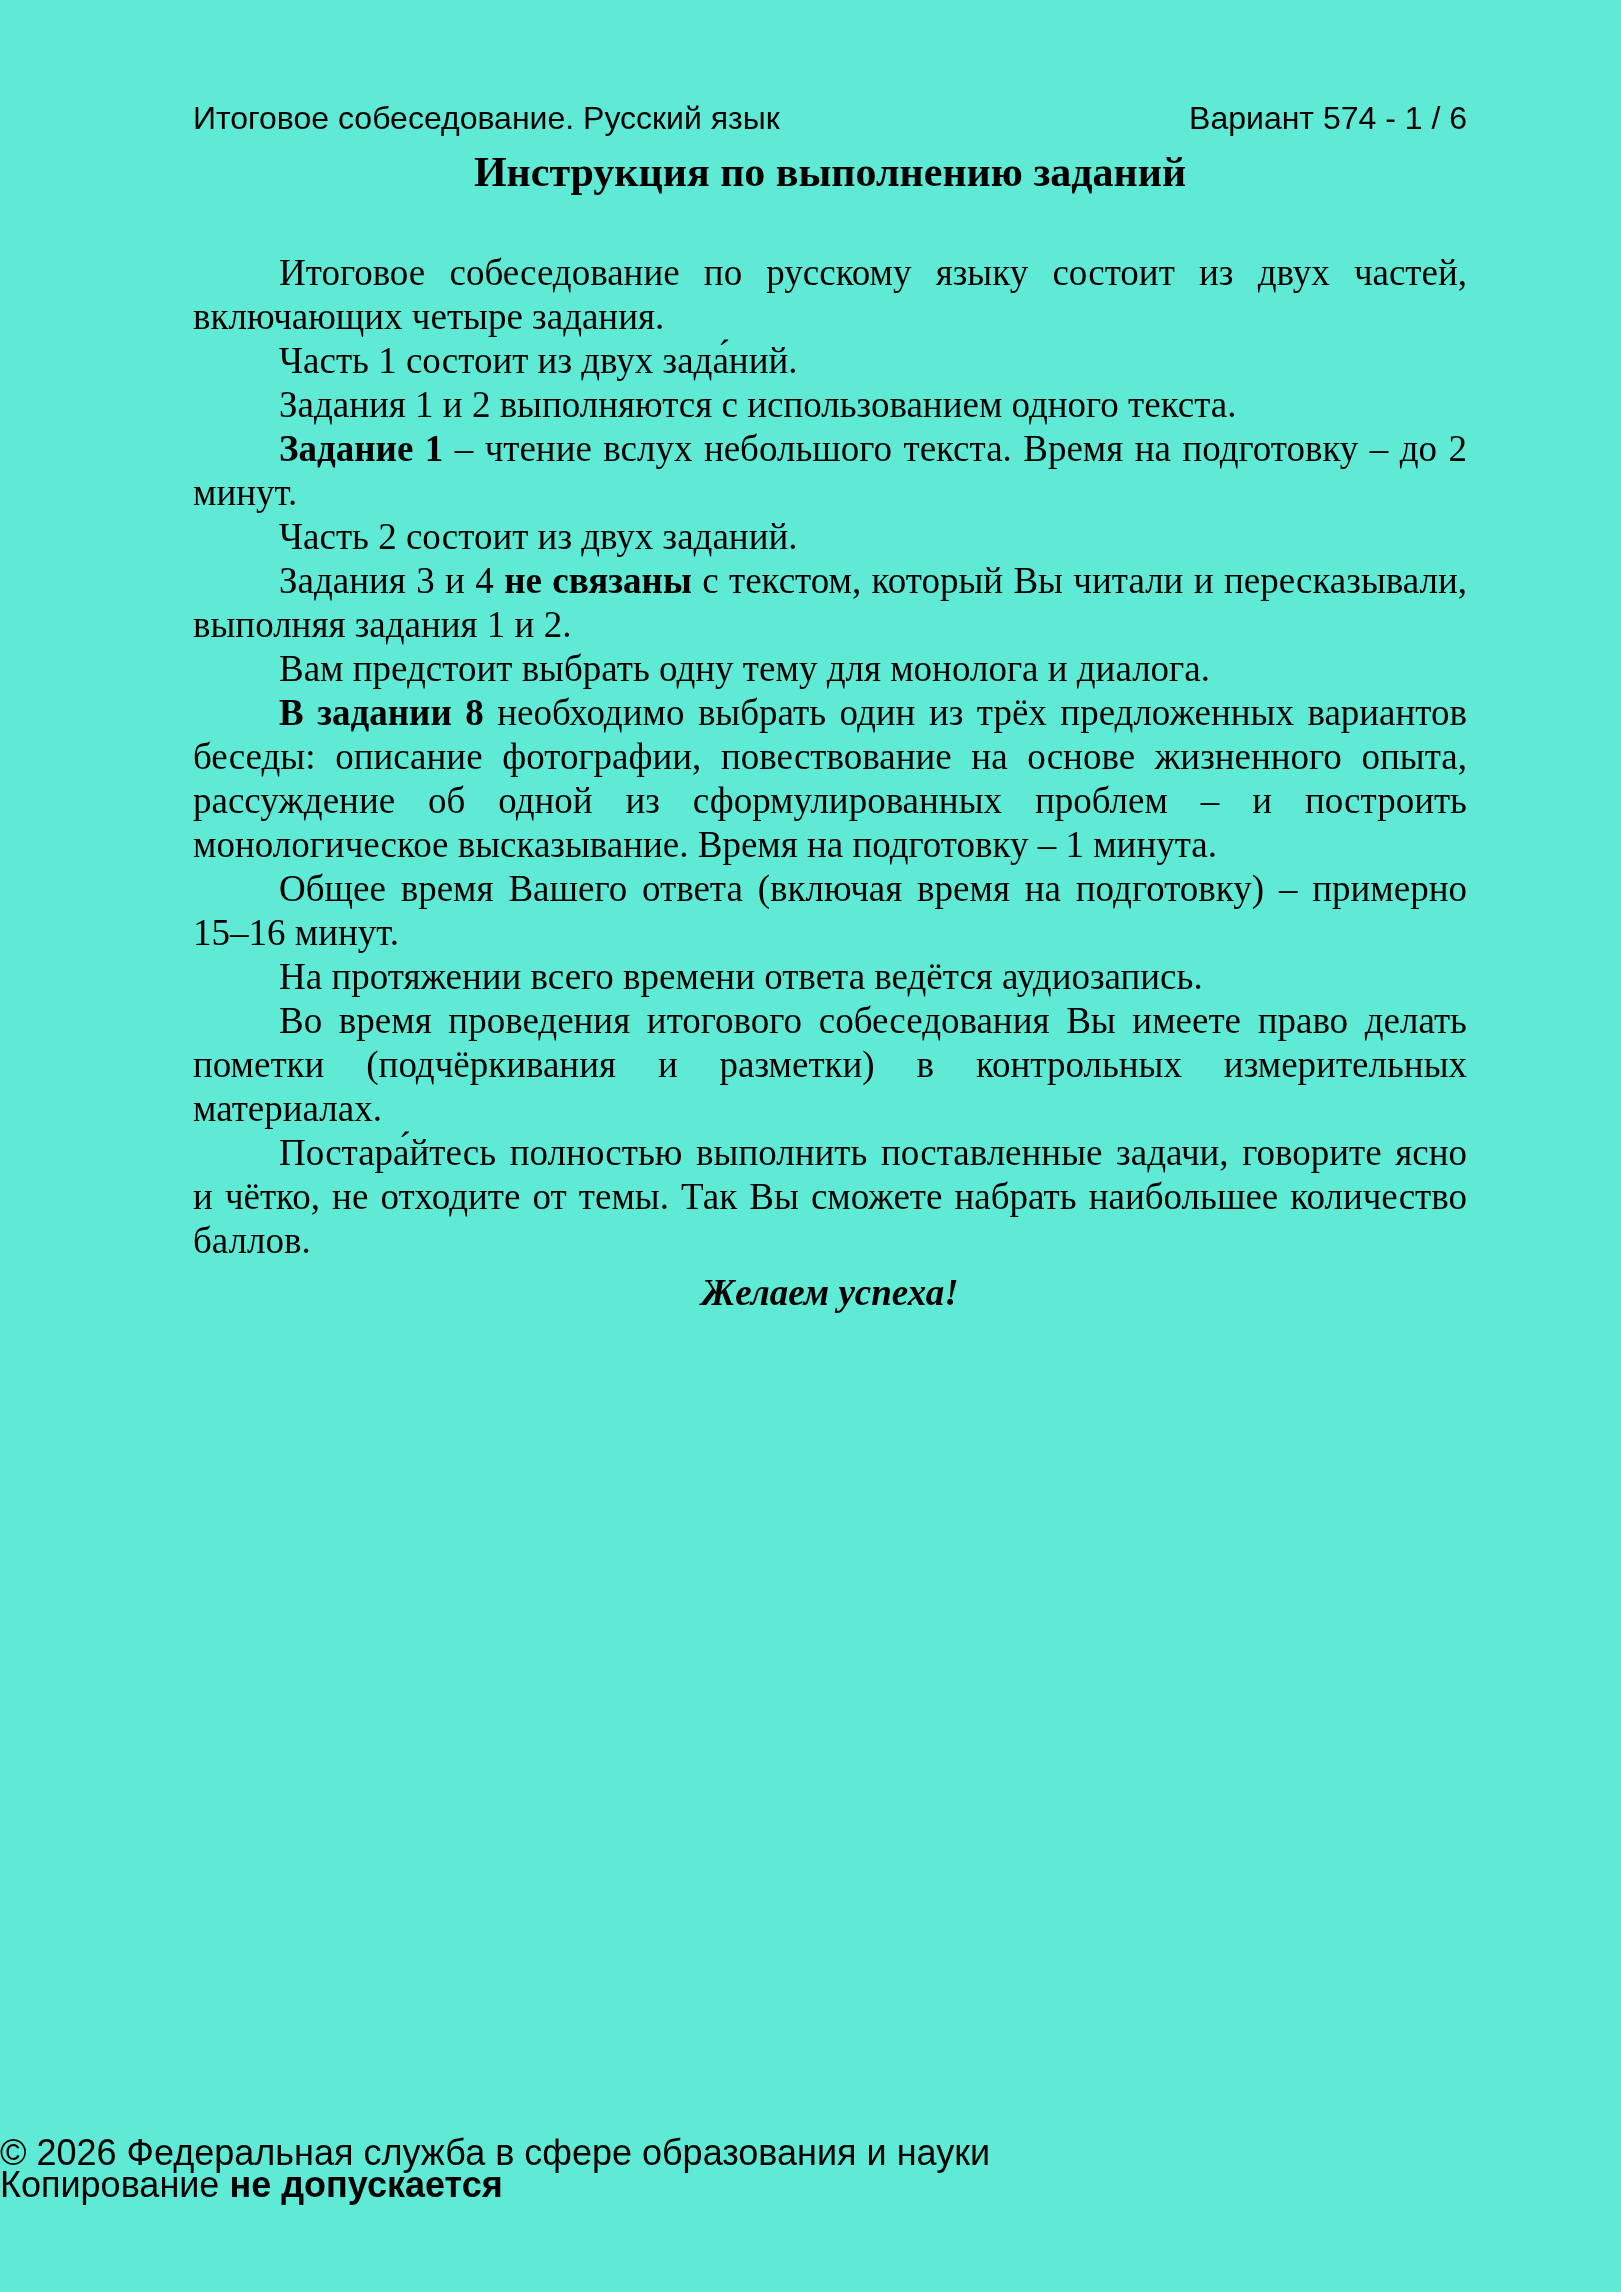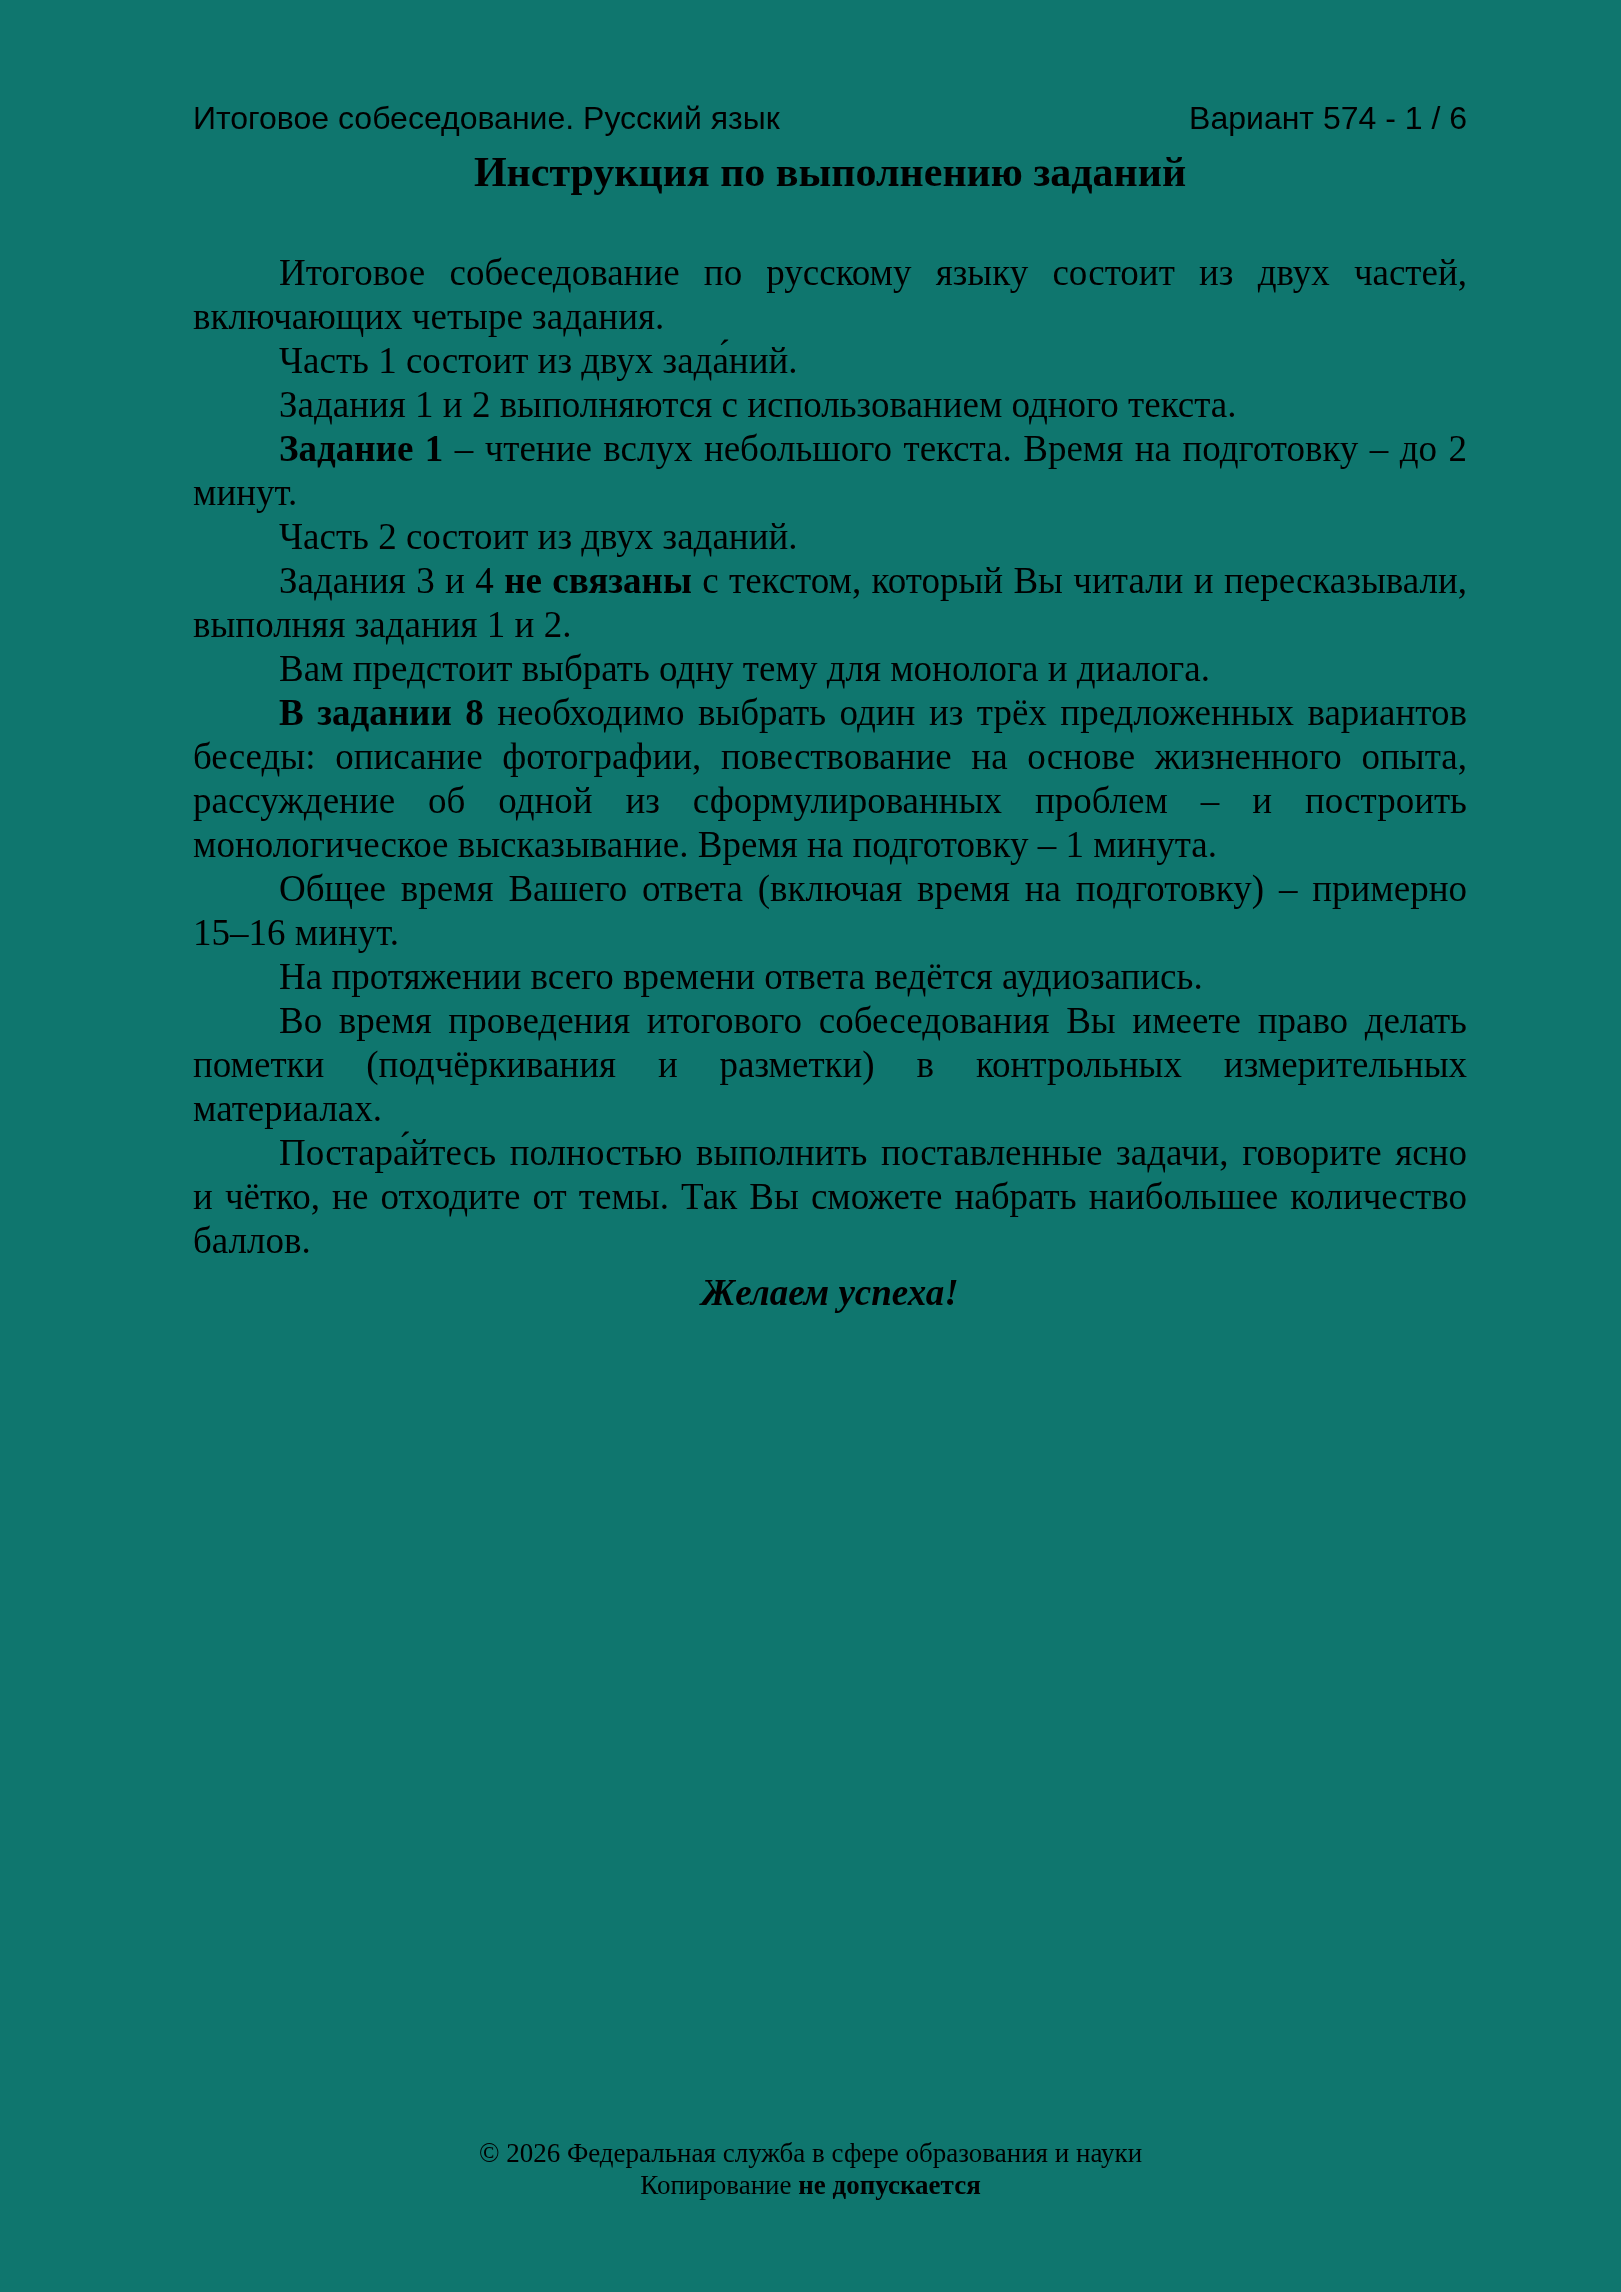--- a/index.html
+++ b/index.html
@@ -4,21 +4,21 @@
 <style>
   html, body {
     margin: 0;
     padding: 0;
     background: #ffffff;
   }
   .page {
     position: relative;
     width: 1621px;
     height: 2293px;
-    background: #0f766e;
+    background: #5eead4;
     color: #000000;
     font-family: "Liberation Serif", serif;
     overflow: hidden;
   }
   .header {
     position: absolute;
     top: 101px;
     left: 193px;
     width: 1274px;
     display: flex;
@@ -60,23 +60,22 @@
     font-style: italic;
     text-align: center;
     text-indent: 0;
     margin: 8px;
   }
   .footer {
     position: absolute;
     top: 2137px;
     left: 0;
     width: 1621px;
-    text-align: center;
-    font-family: Liberation Serif, serif;
-    font-size: 27px;
+    font-family: Liberation Sans, sans-serif;
+    font-size: 36px;
     line-height: 32px;
   }
   .footer .b {
     font-weight: bold;
   }
 </style>
 </head>
 <body>
 
 <div class="page">

